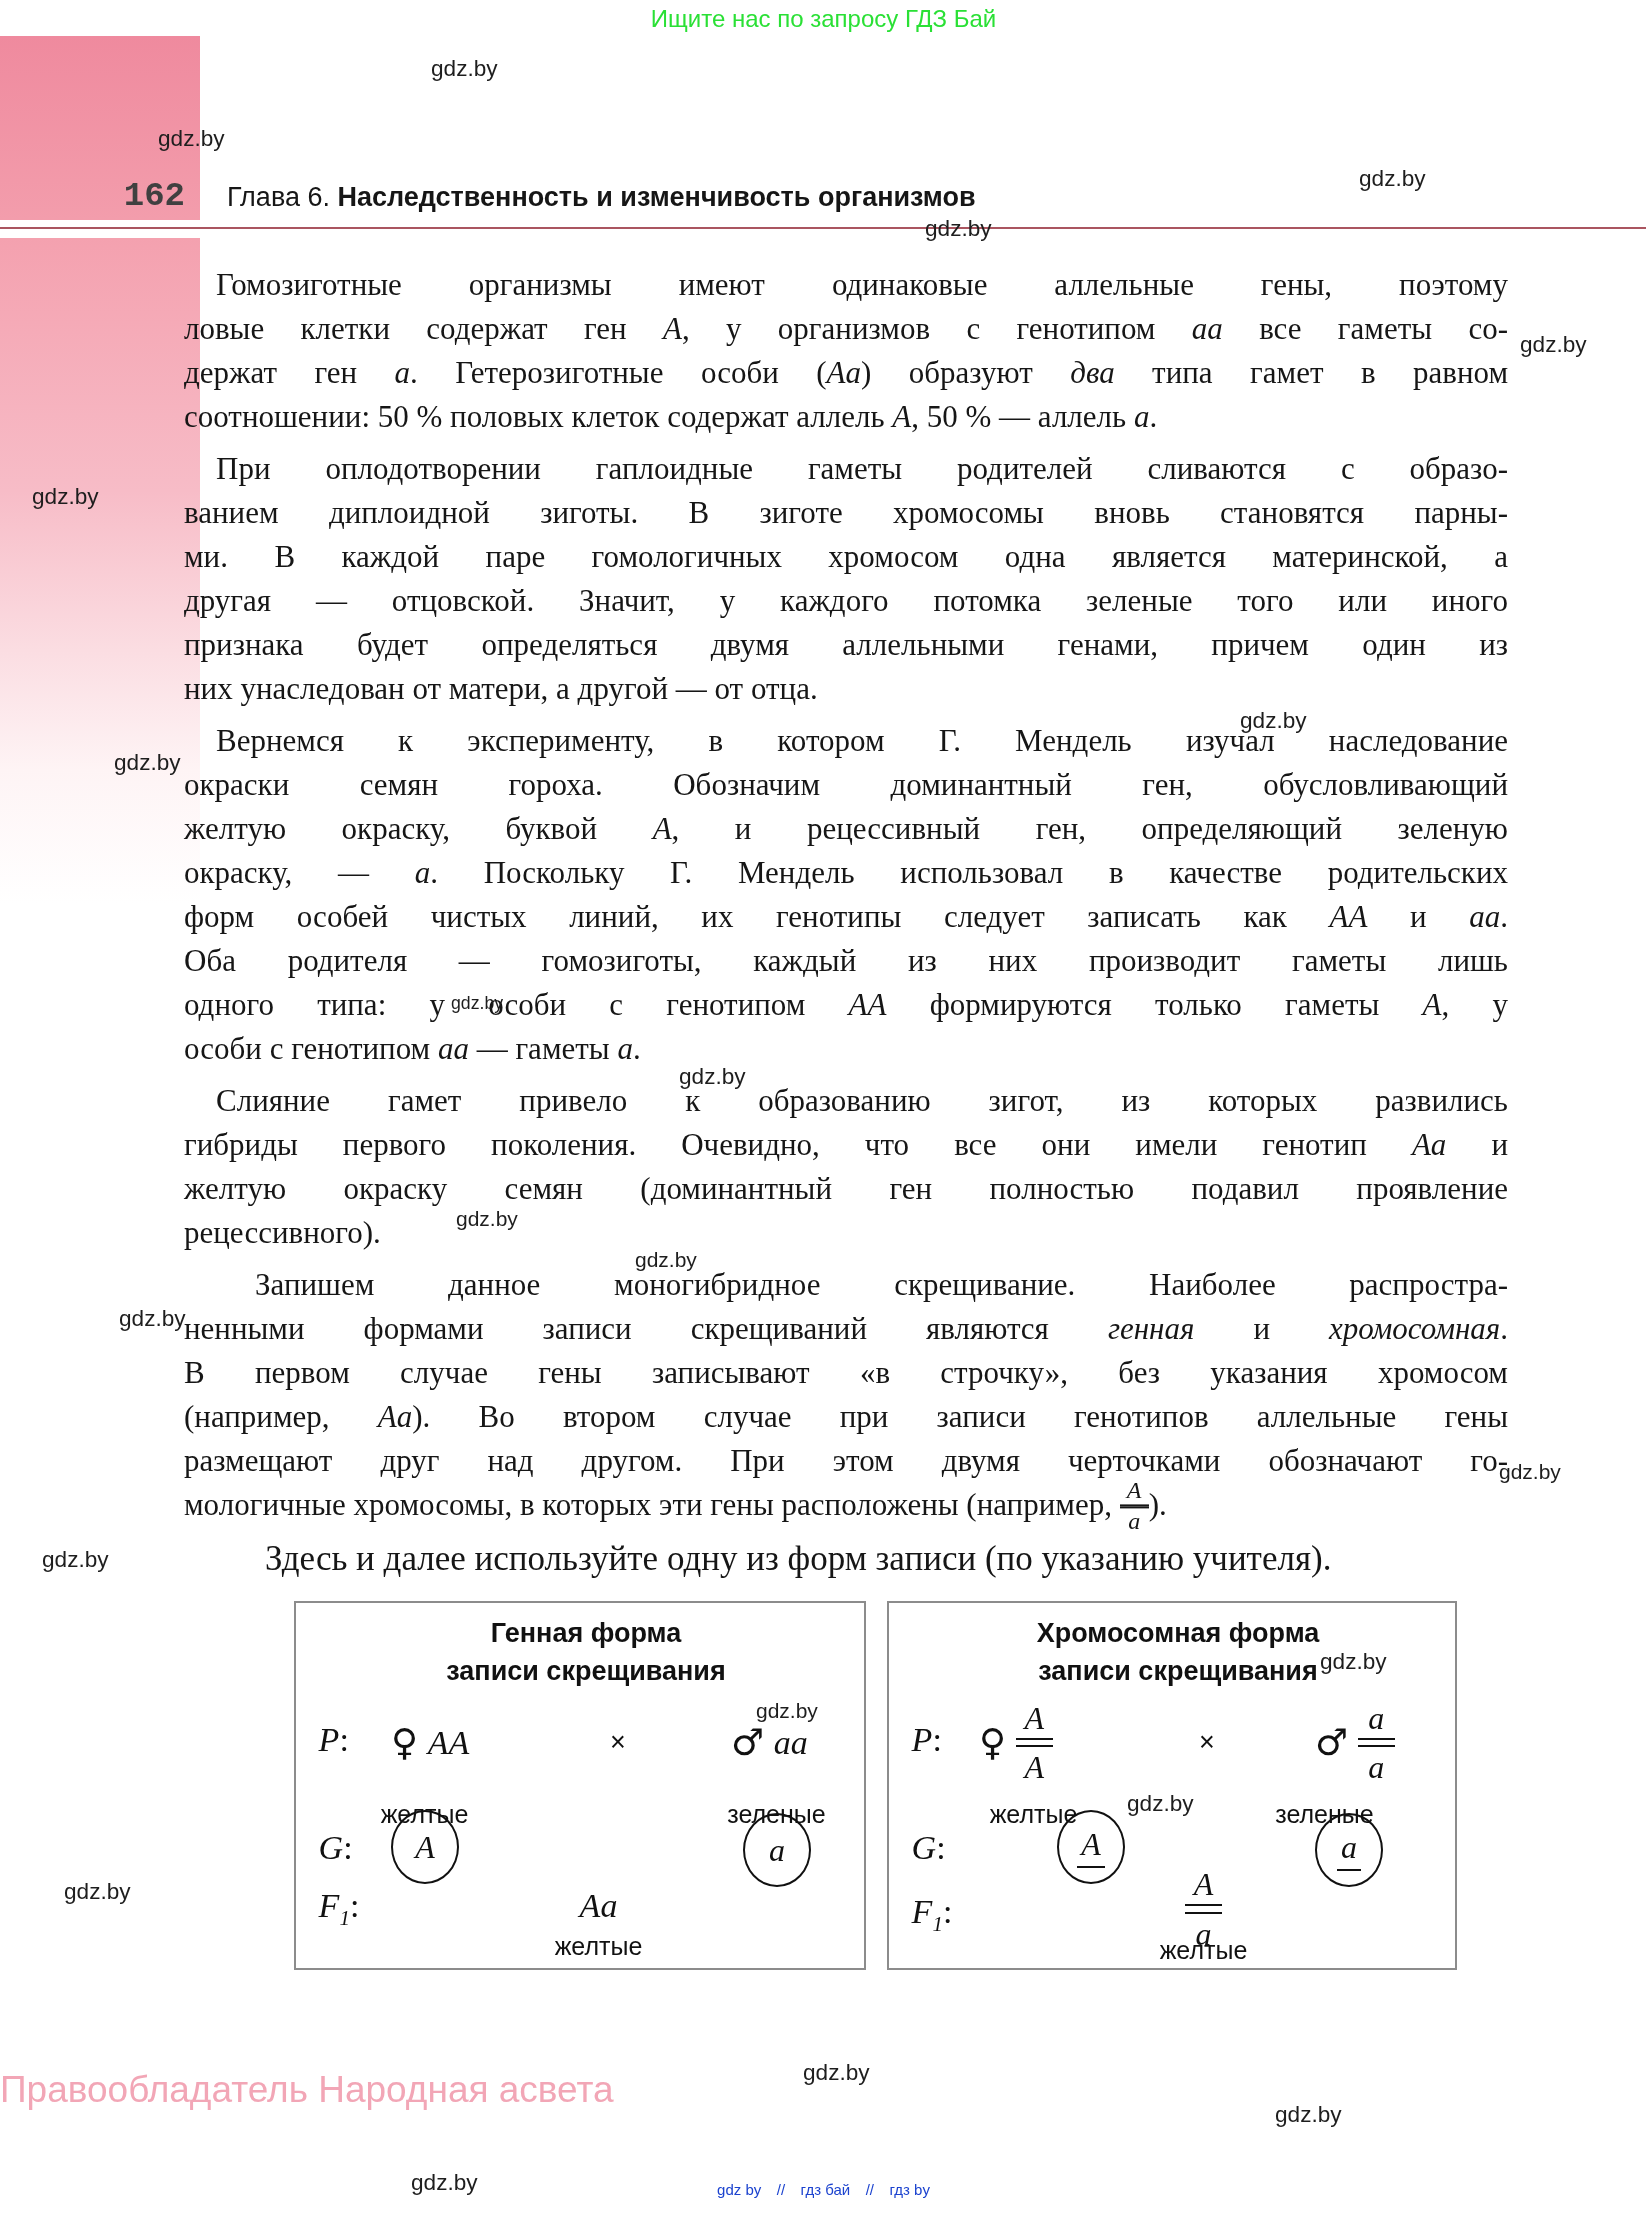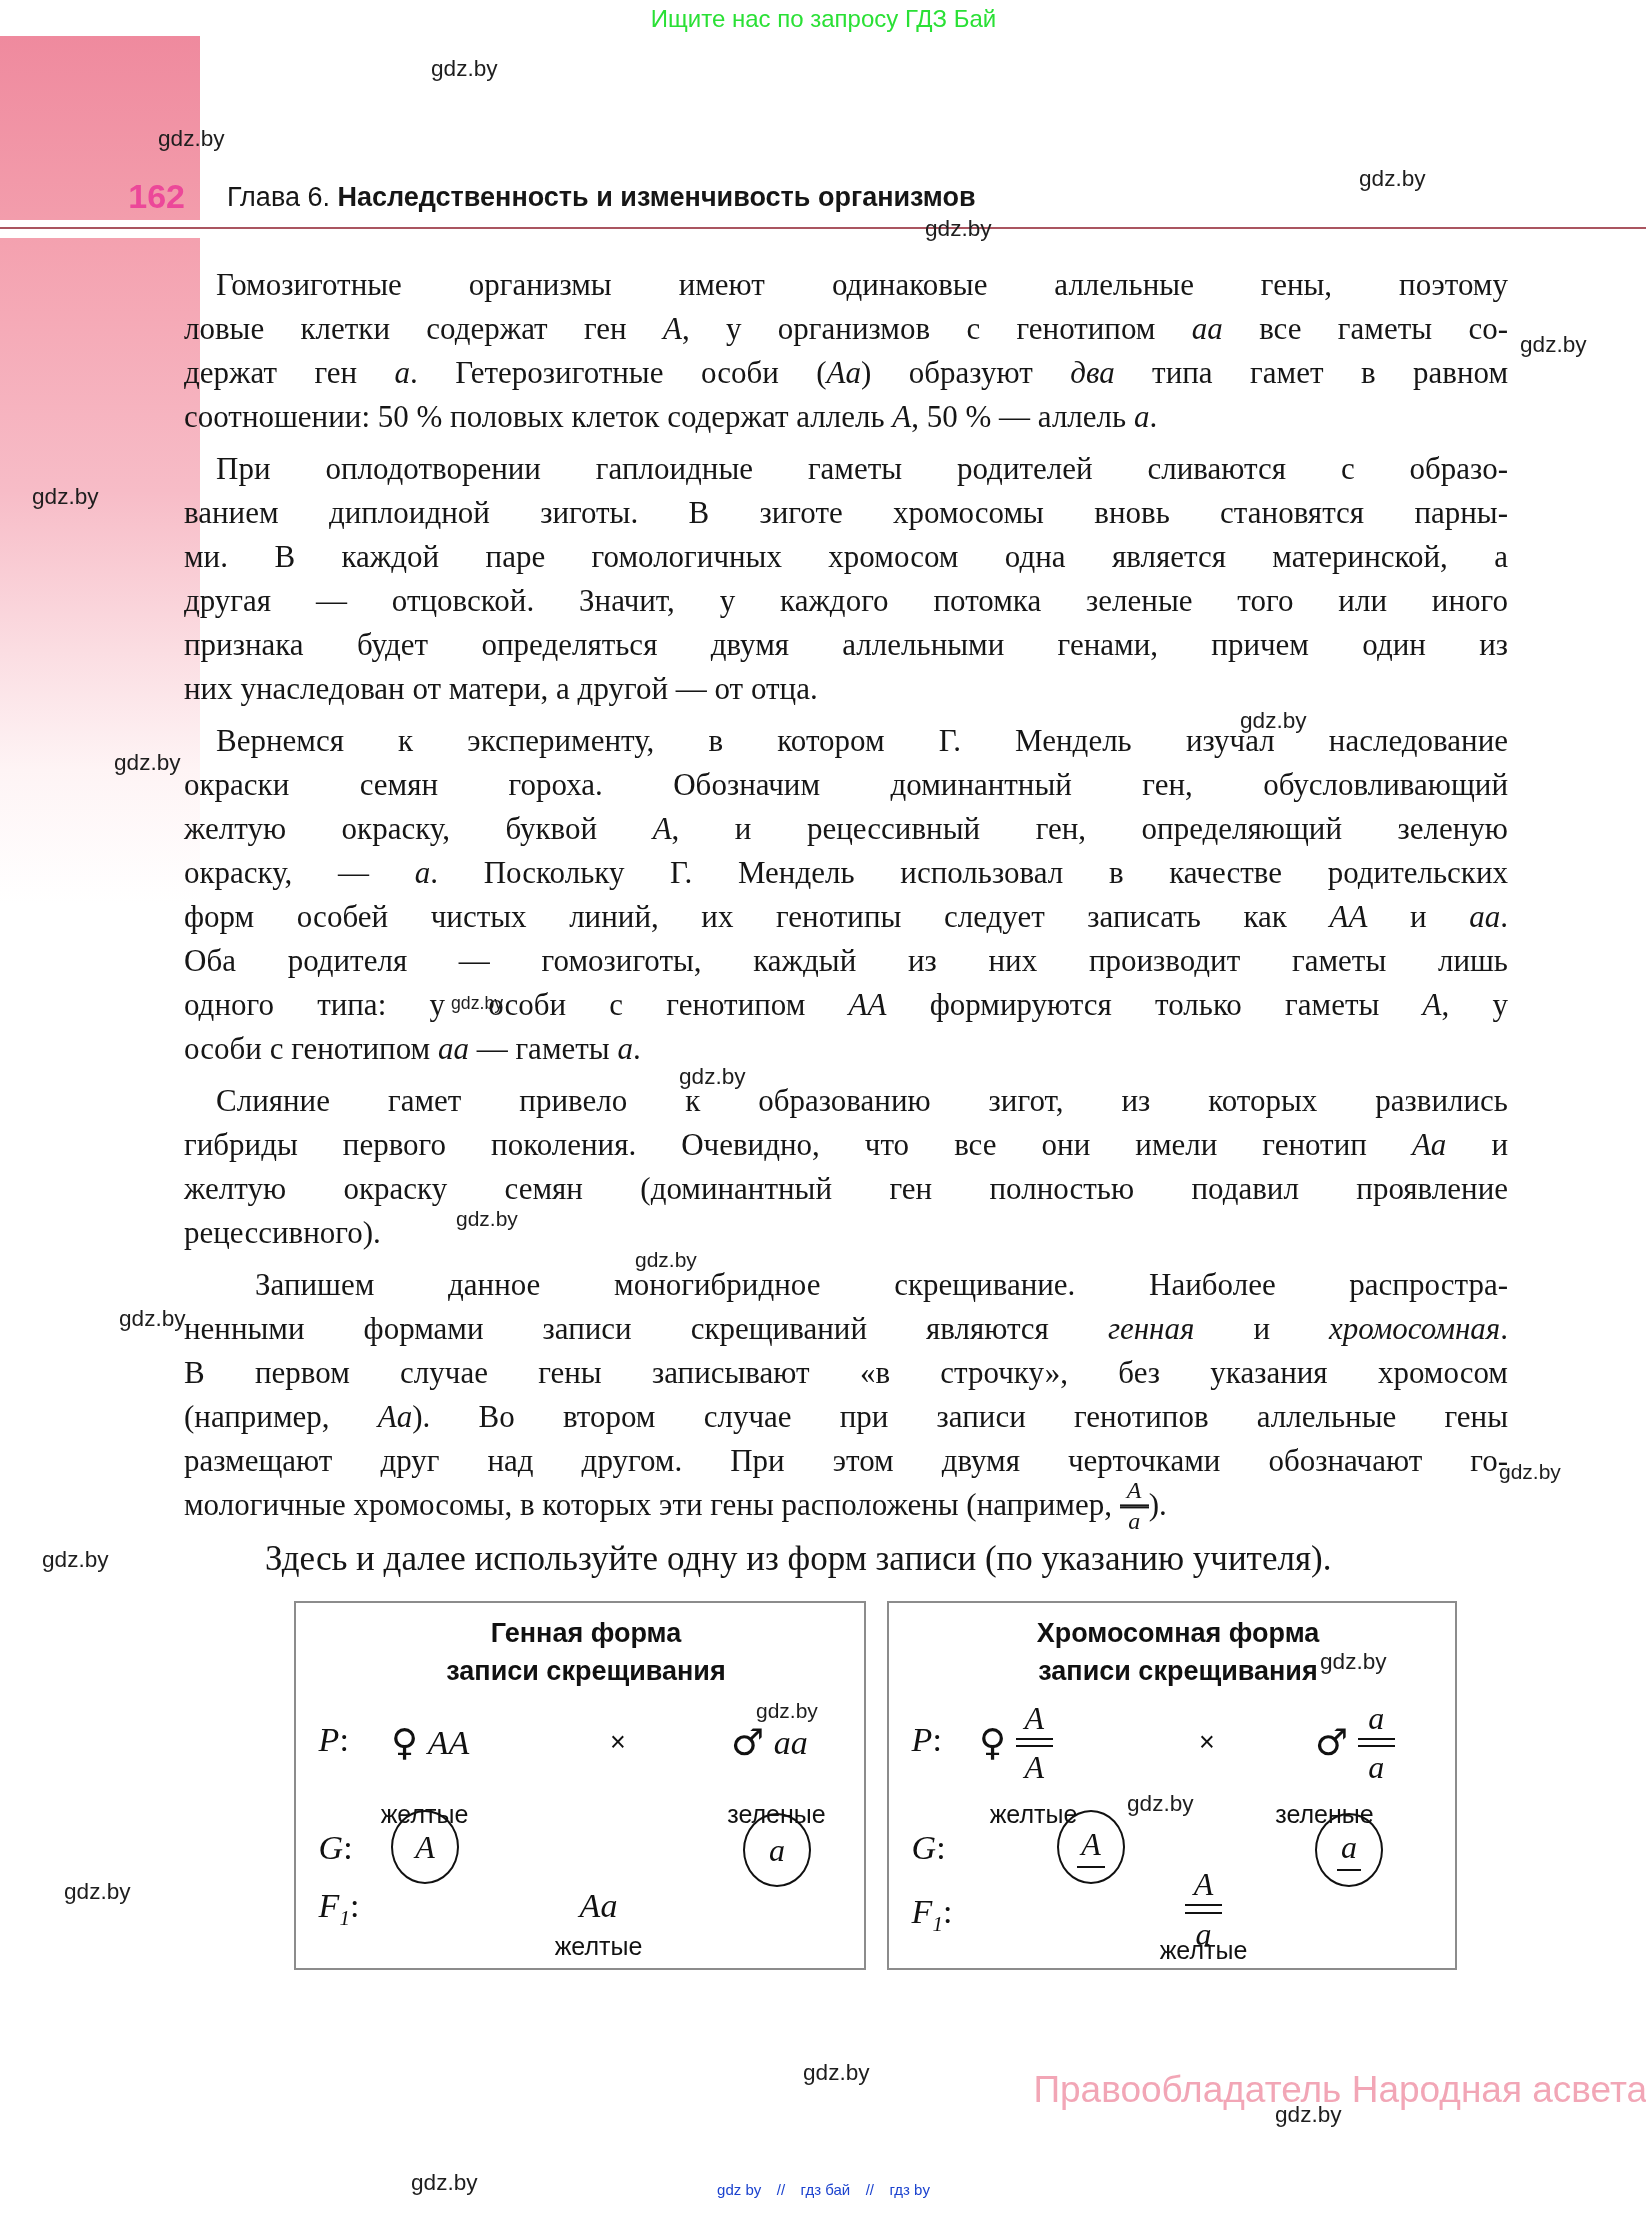--- a/index.html
+++ b/index.html
@@ -8,22 +8,22 @@
 
   .promo{position:absolute;left:0;top:4.8px;width:100%;text-align:center;
          font-family:"Liberation Sans","DejaVu Sans",sans-serif;font-size:24px;color:#2ae035;}
 
   .sidebar-top{position:absolute;left:0;top:36px;width:200px;height:184px;
       background:linear-gradient(180deg,#ef8a9e 0%,#f39dac 100%);}
   .sidebar-bottom{position:absolute;left:0;top:238px;width:200px;height:665px;
       background:linear-gradient(180deg,#f4a1af 0%,#f7bcc7 38%,#fbdde2 62%,#fef4f5 80%,#ffffff 100%);}
 
   .page-number{position:absolute;left:0;top:177px;width:185px;text-align:right;
-      font-family:Liberation Sans, sans-serif;font-weight:bold;
-      font-size:34px;color:#ec4899;}
+      font-family:Liberation Mono, monospace;font-weight:bold;
+      font-size:34px;color:#404040;}
   .chapter-header{position:absolute;left:227px;top:182px;width:1209px;
       font-family:"Liberation Sans","DejaVu Sans",sans-serif;font-size:27px;color:#161616;}
   .chapter-header .chap-title{font-weight:bold;}
   .red-rule{position:absolute;left:0;top:227px;width:1647px;height:2.4px;background:#aa5560;}
 
   .body-text{position:absolute;left:176px;top:255px;width:1340px;color:#161616;}
   .para{margin:8px;padding:0;}
   .line{font-size:31px;line-height:44px;height:44px;text-align:justify;text-align-last:justify;white-space:normal;}
   .line.last{text-align-last:left;}
   .para.indent .line.first{text-indent:32px;}
@@ -57,21 +57,21 @@
   .vfrac .dbar{width:37px;height:5.6px;border-top:2.4px solid #111;border-bottom:2.4px solid #111;margin:3.2px 0;}
   .gamete-circle{position:absolute;width:68px;height:74px;border:2.4px solid #111;border-radius:50%;
       display:flex;align-items:center;justify-content:center;box-sizing:border-box;}
   .gamete-circle .gl{font-style:italic;font-size:32px;}
   .gamete-circle .gl.uline{border-bottom:2.4px solid #111;padding:0 4px 2.4px 4px;}
   .f1-geno{position:absolute;width:177px;text-align:center;font-style:italic;font-size:34px;}
   .f1-frac-wrap{position:absolute;width:177px;display:flex;justify-content:center;}
 
   .wm{position:absolute;font-family:"Liberation Sans","DejaVu Sans",sans-serif;color:#1e1e1e;white-space:nowrap;}
 
-  .footer-copyright{position:absolute;left:0;top:2069px;width:100%;text-align:right;
+  .footer-copyright{position:absolute;left:0;top:2069px;width:100%;text-align:left;
       font-family:"Liberation Sans","DejaVu Sans",sans-serif;font-size:37px;color:#f2a6b6;}
   .footer-links{position:absolute;left:0;top:2181px;width:100%;text-align:center;
       font-family:"Liberation Sans","DejaVu Sans",sans-serif;font-size:15px;color:#1c43cf;}
   .footer-links a{color:#1c43cf;text-decoration:none;}
   .footer-links .sep{margin:0 11.3px;}
 </style>
 </head>
 <body>
 
 <div class="page">

